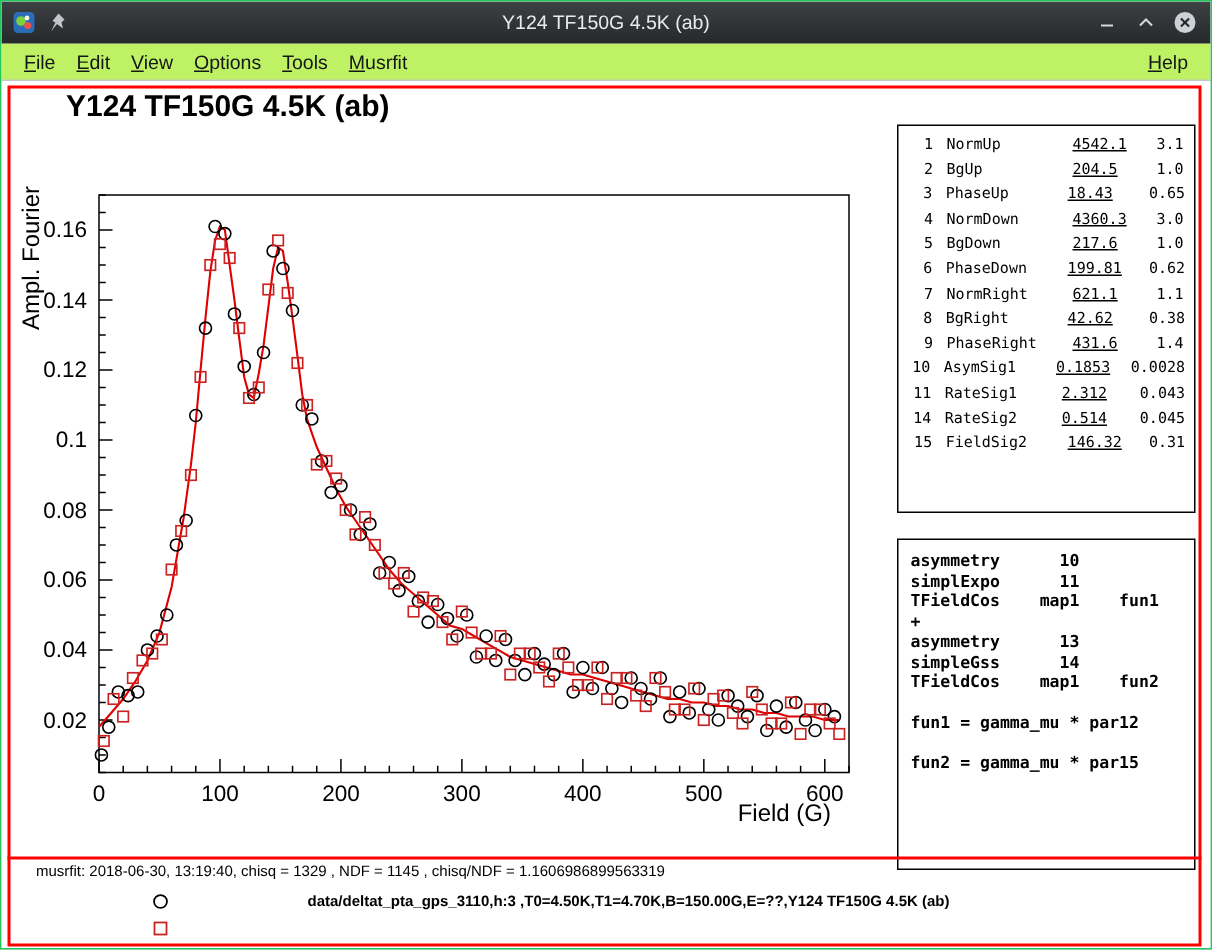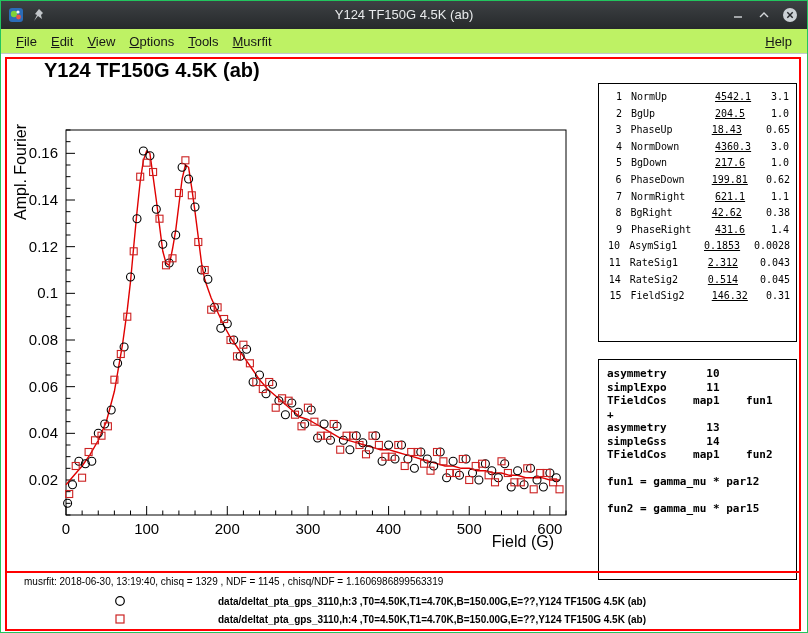--- a/index.html
+++ b/index.html
@@ -50,21 +50,21 @@
     font-family:"DejaVu Sans Mono", monospace; font-size:11px; font-weight:bold; color:#000;margin-top:12px;
   }
   .tline { white-space:pre; line-height:13.5px; }
   
   .legend-divider { position:absolute; left:4px; top:516px; width:796px; border-top:2px solid #ff0000; pointer-events:none; }
   .fit-info {
     position:absolute; left:11px; top:521px; font-size:10px; font-weight:normal; color:#000;
     font-family:"Liberation Sans", sans-serif;
     margin-left:12px;
   }
-  .legend-rows { position:absolute; left:17px; top:537px; right:0; }
+  .legend-rows { position:absolute; left:4px; top:537px; right:0; }
   .lrow { display:flex; align-items:center; height:18px; }
   .lmark { margin-left:96px; width:12px; height:12px; }
   .llabel { margin-left:92px; font-size:10px; font-weight:bold; color:#000; }
 </style>
 </head>
 <body>
 
 <div class="window">
 
   <div class="titlebar">
@@ -405,18 +405,17 @@
         <div class="lrow">
           <svg width="12" height="12" class="lmark">
             <circle cx="6" cy="6" r="4.3" fill="none" stroke="#000000" stroke-width="1.2"></circle>
           </svg>
           <span class="llabel">data/deltat_pta_gps_3110,h:3 ,T0=4.50K,T1=4.70K,B=150.00G,E=??,Y124 TF150G 4.5K (ab)</span>
         </div>
         <div class="lrow">
           <svg width="12" height="12" class="lmark">
             <rect x="2" y="2" width="8" height="8" fill="none" stroke="#cc2222" stroke-width="1.2"></rect>
           </svg>
-          <span class="llabel">data/deltat_pta_gps_3110,h:4 ,T0=4.50K,T1=4.70K,B=150.00G,E=??,Y124 TF150G 4.5K (ab)</span>
         </div>
       </div>
   </div>
 
 </div>
 
 </body></html>

